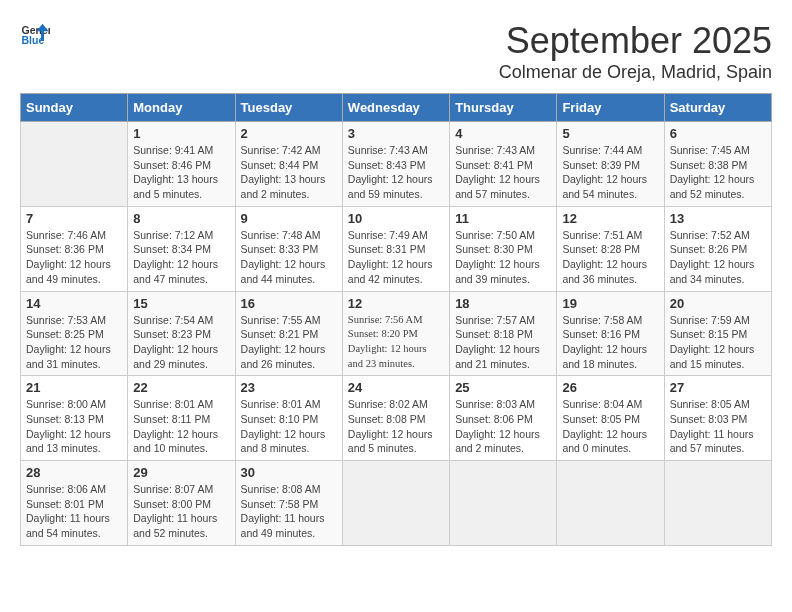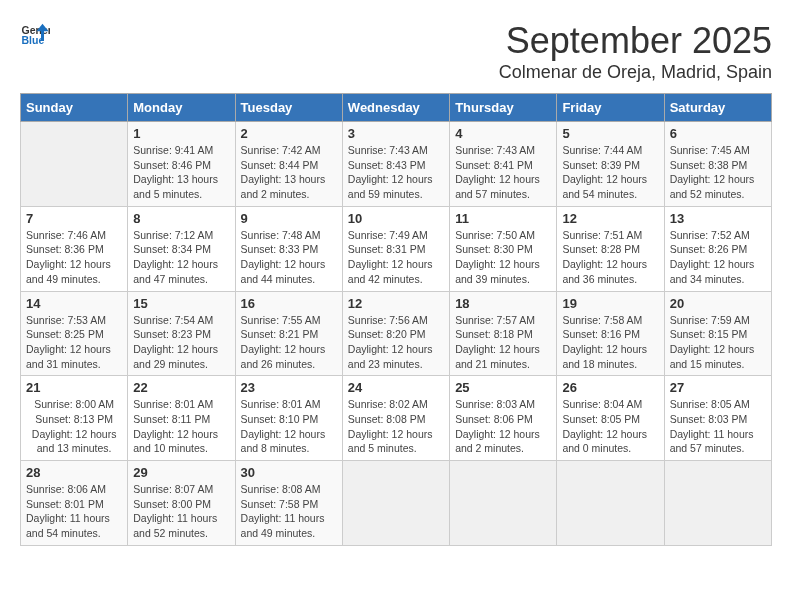--- a/index.html
+++ b/index.html
@@ -223,21 +223,21 @@
         </td>
         <td>
           <span class="day-num">16</span>
           <div class="day-info" style="white-space: pre-line;">Sunrise: 7:55 AM
 Sunset: 8:21 PM
 Daylight: 12 hours
 and 26 minutes.</div>
         </td>
         <td>
           <span class="day-num">12</span>
-          <div class="day-info" style="white-space: pre-line;">Sunrise: 7:56 AM
+          <div class="day-info" style="white-space: pre-line; font-family: Liberation Serif, serif;">Sunrise: 7:56 AM
 Sunset: 8:20 PM
 Daylight: 12 hours
 and 23 minutes.</div>
         </td>
         <td>
           <span class="day-num">18</span>
           <div class="day-info" style="white-space: pre-line;">Sunrise: 7:57 AM
 Sunset: 8:18 PM
 Daylight: 12 hours
 and 21 minutes.</div>
@@ -253,21 +253,21 @@
           <span class="day-num">20</span>
           <div class="day-info" style="white-space: pre-line;">Sunrise: 7:59 AM
 Sunset: 8:15 PM
 Daylight: 12 hours
 and 15 minutes.</div>
         </td>
       </tr>
       <tr>
         <td>
           <span class="day-num">21</span>
-          <div class="day-info" style="white-space: pre-line; text-align: center;">Sunrise: 8:00 AM
+          <div class="day-info" style="white-space: pre-line;">Sunrise: 8:00 AM
 Sunset: 8:13 PM
 Daylight: 12 hours
 and 13 minutes.</div>
         </td>
         <td>
           <span class="day-num">22</span>
           <div class="day-info" style="white-space: pre-line;">Sunrise: 8:01 AM
 Sunset: 8:11 PM
 Daylight: 12 hours
 and 10 minutes.</div>

